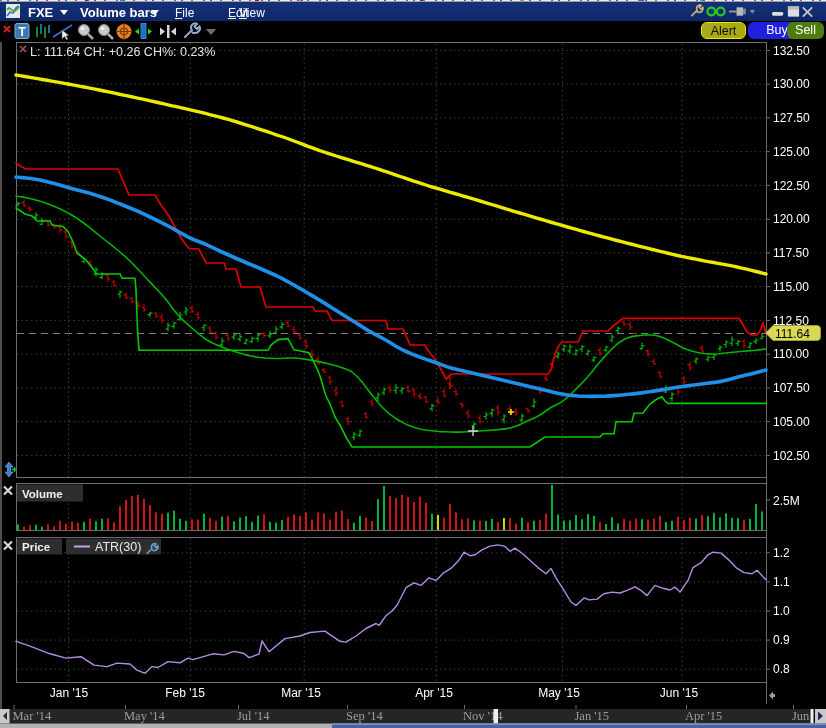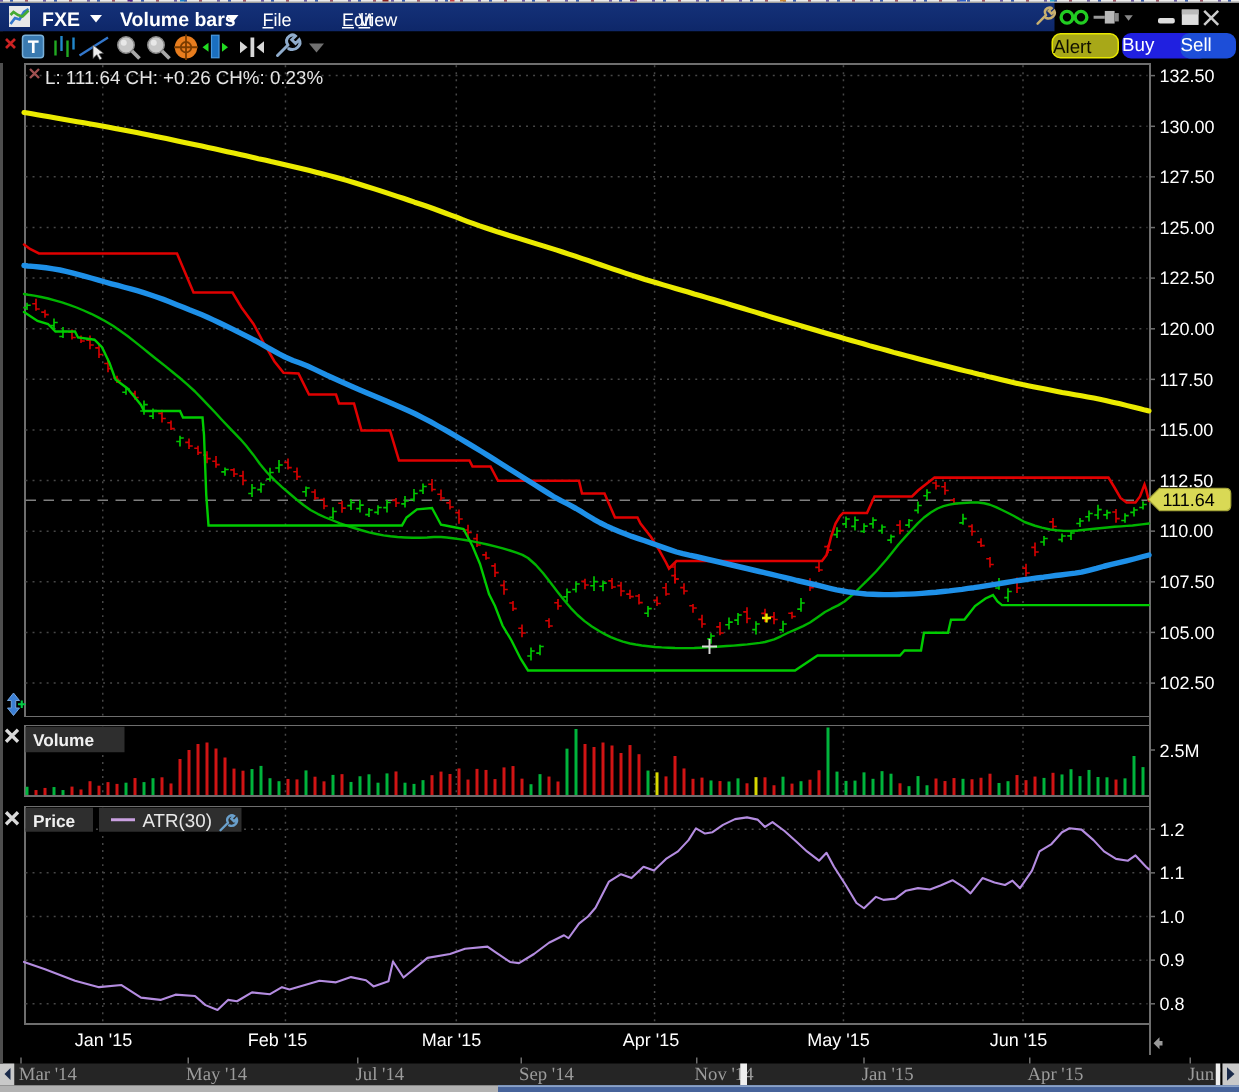--- a/index.html
+++ b/index.html
@@ -1,24 +1,24 @@
 <!DOCTYPE html>
 <html><head><meta charset="utf-8">
 <style>
 *{margin:0;padding:0;box-sizing:border-box}
 html,body{width:826px;height:728px;background:#000;overflow:hidden;font-family:"Liberation Sans",sans-serif}
 #page{position:relative;width:826px;height:728px;background:#000}
 #topsliver{position:absolute;left:0;top:0;width:826px;height:2px;background:linear-gradient(#ececec 50%,#9e9e9e 50%)}
 #topsliver:before{content:"";position:absolute;left:0;top:0;width:826px;height:1px;background:repeating-linear-gradient(90deg,#7060a8 0 2px,#ececec 2px 7px,#4060b0 7px 9px,#ececec 9px 17px,#a05868 17px 19px,#ececec 19px 29px)}
-#titlebar{position:absolute;left:0;top:2px;width:703px;height:19px;background:linear-gradient(#143179,#0e2769);color:#fff}
+#titlebar{position:absolute;left:0;top:2px;width:826px;height:19px;background:linear-gradient(#143179,#0e2769);color:#fff}
 .tb{position:absolute;top:3px;font-size:13px;font-weight:bold;color:#fff}
 .menu{position:absolute;top:3.5px;font-size:12px;color:#fff}
 .caret{display:inline-block;width:0;height:0;border-left:4.5px solid transparent;border-right:4.5px solid transparent;border-top:5px solid #fff;vertical-align:middle}
 #toolbar{position:absolute;left:0;top:21px;width:826px;height:21px;background:#000}
-.btn{position:absolute;top:0.5px;height:17px;border-radius:6px;font-size:12.5px;line-height:16px;color:#fff}
+.btn{position:absolute;top:0.5px;height:17px;border-radius:6px;font-size:12.5px;text-align:center;line-height:16px;color:#fff}
 </style></head>
 <body>
 <div id="page">
 <svg width="826" height="728" viewBox="0 0 826 728" style="position:absolute;left:0;top:0">
 <rect x="0" y="0" width="826" height="728" fill="#000"></rect>
 <g fill="none" stroke="#6e6e6e" stroke-width="1" shape-rendering="crispEdges">
 <rect x="16.5" y="42.5" width="750" height="435.0"></rect>
 <rect x="16.5" y="483.5" width="750" height="47"></rect>
 <rect x="16.5" y="537.5" width="750" height="145"></rect>
 </g>
@@ -365,14 +365,14 @@
   <g fill="#d8d8d8">
    <path d="M160,6.5 L165,10.5 L160,14.5 Z"></path>
    <rect x="167" y="4" width="2.5" height="13"></rect>
    <path d="M176,6.5 L171,10.5 L176,14.5 Z"></path>
   </g>
   <path d="M185,16 L192,9 M192,9 q-2.5,-3.5 1,-6 q2.5,-1.5 4,0 l-2.5,2.5 l2.5,2.5 l2.5,-2.5 q1.5,2.5 -1,5 q-2.5,2.5 -6,1" stroke="#8faccc" stroke-width="2" fill="none" stroke-linecap="round"></path>
   <path d="M206,8 L216,8 L211,14 Z" fill="#707070"></path>
  </svg>
  <div class="btn" style="left:701px;width:45px;background:#a8a818;border:1.5px solid #e8e800;color:#101000">Alert</div>
  <div class="btn" style="left:748px;width:58px;background:#2020e0">Buy</div>
- <div class="btn" style="left:787px;width:37px;background:#1d4ed8">Sell</div>
+ <div class="btn" style="left:787px;width:37px;background:#4d7c0f">Sell</div>
 </div>
 </div>
 </body></html>

